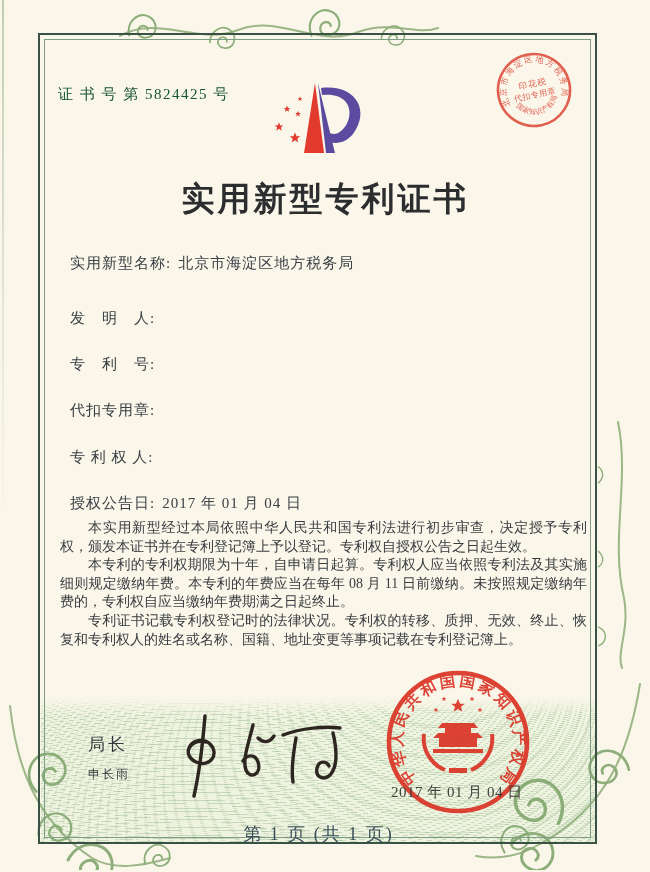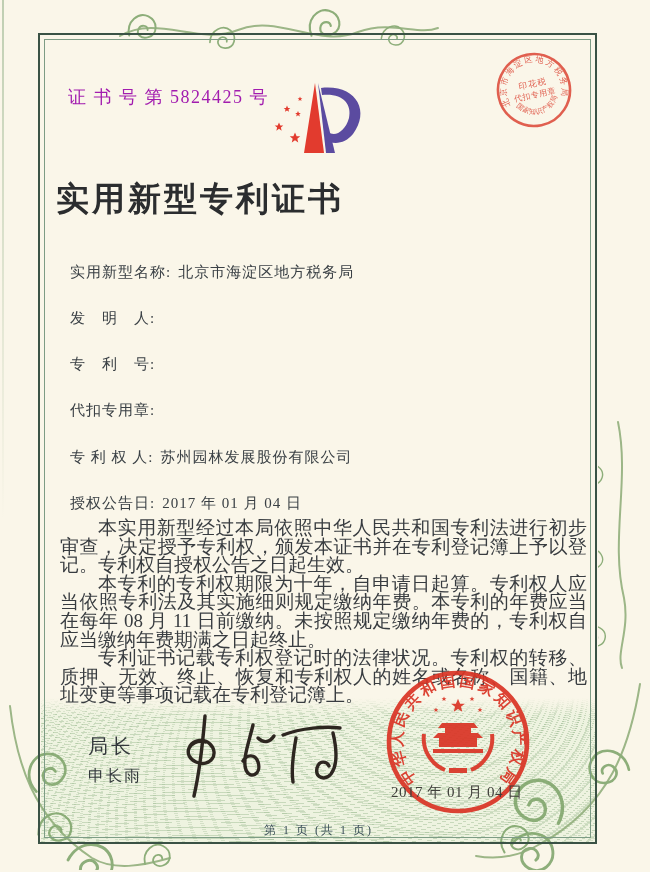--- a/index.html
+++ b/index.html
@@ -18,39 +18,39 @@
   
   .band{position:absolute;left:41px;top:698px;width:555px;height:145px;z-index:1;
     background-color:#eef3e0;
     background-image:
       repeating-radial-gradient(900px 260px at 28% -150px, rgba(125,165,115,0) 0 4.5px, rgba(125,165,115,.34) 4.5px 5.5px),
       repeating-radial-gradient(900px 260px at 72% -130px, rgba(125,165,115,0) 0 5.5px, rgba(125,165,115,.24) 5.5px 6.5px);}
   .band::before{content:"";position:absolute;left:0;top:0;right:0;height:18px;
     background:linear-gradient(#faf6e9,rgba(250,246,233,0))}
 
   
-  .cert-no{position:absolute;left:68px;top:85px;font-size:18px;letter-spacing:1.5px;
-    color:#a21caf;z-index:5;white-space:nowrap}
-  .title{position:absolute;left:56px;width:557px;top:177px;
+  .cert-no{position:absolute;left:58px;top:85px;font-size:15px;letter-spacing:1.5px;
+    color:#14532d;z-index:5;white-space:nowrap}
+  .title{position:absolute;left:47px;width:557px;top:177px;text-align:center;
     font-size:33px;font-weight:bold;letter-spacing:3px;color:#2b2d2f;z-index:5}
   .field-row{position:absolute;left:70px;display:flex;gap:7px;font-size:15px;
     color:#3a4045;letter-spacing:1px;white-space:nowrap;z-index:5}
-  .r0{top:263px}.r1{top:309px}.r2{top:355px}.r3{top:401px}.r4{top:448px}.r5{top:494px}
-  .paras{position:absolute;left:60px;top:519px;width:527px;font-size:19px;
+  .r0{top:254px}.r1{top:309px}.r2{top:355px}.r3{top:401px}.r4{top:448px}.r5{top:494px}
+  .paras{position:absolute;left:60px;top:519px;width:527px;font-size:14px;
     line-height:18.6px;text-align:justify;color:#383c40;z-index:5}
   .paras p{text-indent:2em;margin:0}
-  .sig-role{position:absolute;left:88px;top:733px;font-size:20px;letter-spacing:3px;color:#33383c;z-index:6}
-  .sig-name{position:absolute;left:88px;top:766px;font-size:16px;letter-spacing:2px;color:#33383c;z-index:6}
+  .sig-role{position:absolute;left:88px;top:733px;font-size:17px;letter-spacing:3px;color:#33383c;z-index:6}
+  .sig-name{position:absolute;left:88px;top:766px;font-size:12px;letter-spacing:2px;color:#33383c;z-index:6}
   .signature-svg{position:absolute;left:158px;top:700px;width:200px;height:105px;z-index:6}
   .seal-svg{position:absolute;left:360px;top:645px;width:200px;height:205px;z-index:5}
   .seal-date{position:absolute;left:391px;top:783px;font-size:15px;letter-spacing:.5px;
     color:#3f3e3a;z-index:7;white-space:nowrap}
   .stamp-svg{position:absolute;left:470px;top:28px;width:130px;height:126px;z-index:6}
   .footer{position:absolute;left:40px;width:557px;top:822px;text-align:center;
-    font-size:12px;letter-spacing:2px;color:#3a4f58;z-index:5}
+    font-size:18px;letter-spacing:2px;color:#3a4f58;z-index:5}
   .logo-svg{position:absolute;left:255px;top:80px;width:120px;height:100px;z-index:5}
 
   
   .flourish{position:absolute;z-index:2;color:#7ba267;opacity:.85}
   .fl-stem{fill:none;stroke:#8cab76;stroke-width:2;stroke-linecap:round}
   .fl-top{left:118px;top:6px;width:322px;height:46px}
   .fl-bl{left:2px;top:700px;width:175px;height:170px}
   .fl-br{left:468px;top:676px;width:180px;height:194px}
   .fl-right{left:598px;top:420px;width:50px;height:250px}
 </style>
@@ -142,21 +142,20 @@
     <span>发　明　人:</span>
   </div>
   <div class="field-row r2">
     <span>专　利　号:</span>
   </div>
   <div class="field-row r3">
     <span>代扣专用章:</span>
   </div>
   <div class="field-row r4">
     <span>专 利 权 人:</span>
-    <span>苏州园林发展股份有限公司</span>
   </div>
   <div class="field-row r5">
     <span>授权公告日:</span>
     <span>2017 年 01 月 04 日</span>
   </div>
 
   <div class="paras">
     <p>本实用新型经过本局依照中华人民共和国专利法进行初步审查，决定授予专利权，颁发本证书并在专利登记簿上予以登记。专利权自授权公告之日起生效。</p>
     <p>本专利的专利权期限为十年，自申请日起算。专利权人应当依照专利法及其实施细则规定缴纳年费。本专利的年费应当在每年 08 月 11 日前缴纳。未按照规定缴纳年费的，专利权自应当缴纳年费期满之日起终止。</p>
     <p>专利证书记载专利权登记时的法律状况。专利权的转移、质押、无效、终止、恢复和专利权人的姓名或名称、国籍、地址变更等事项记载在专利登记簿上。</p>

